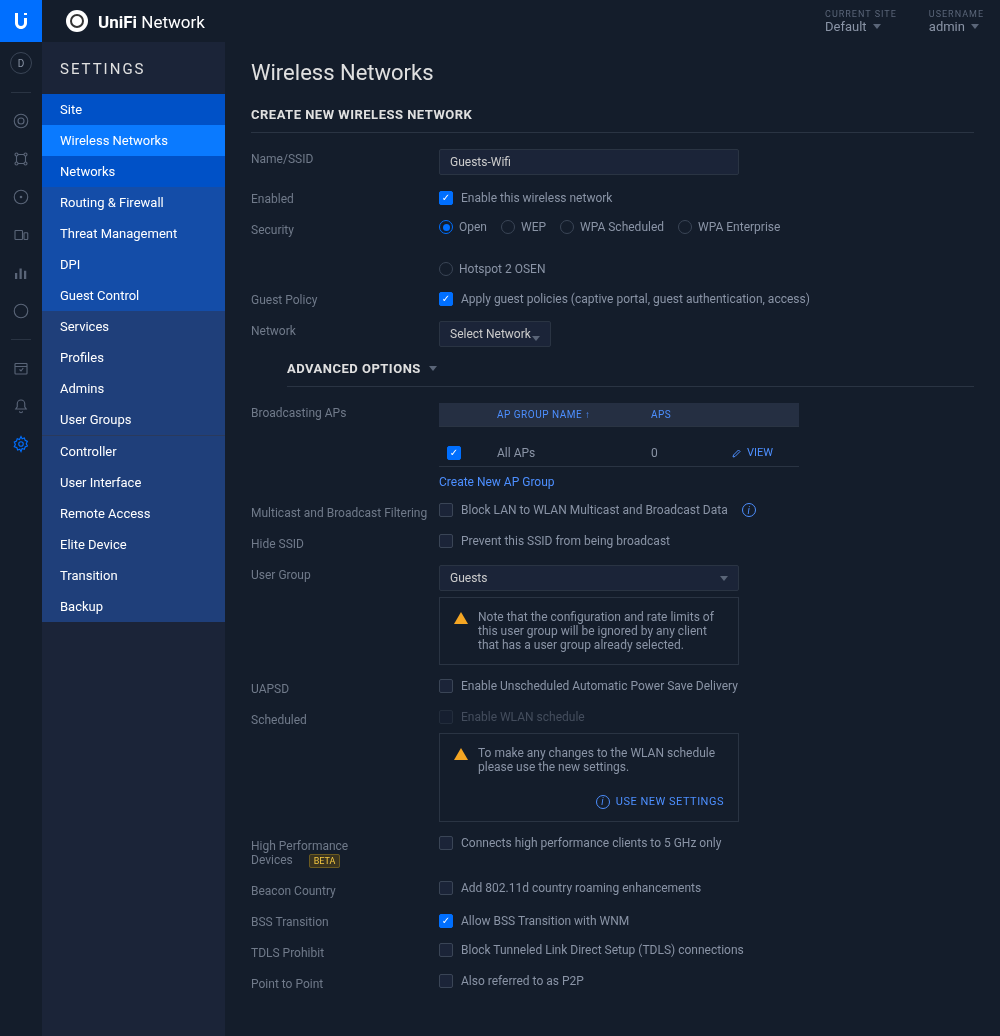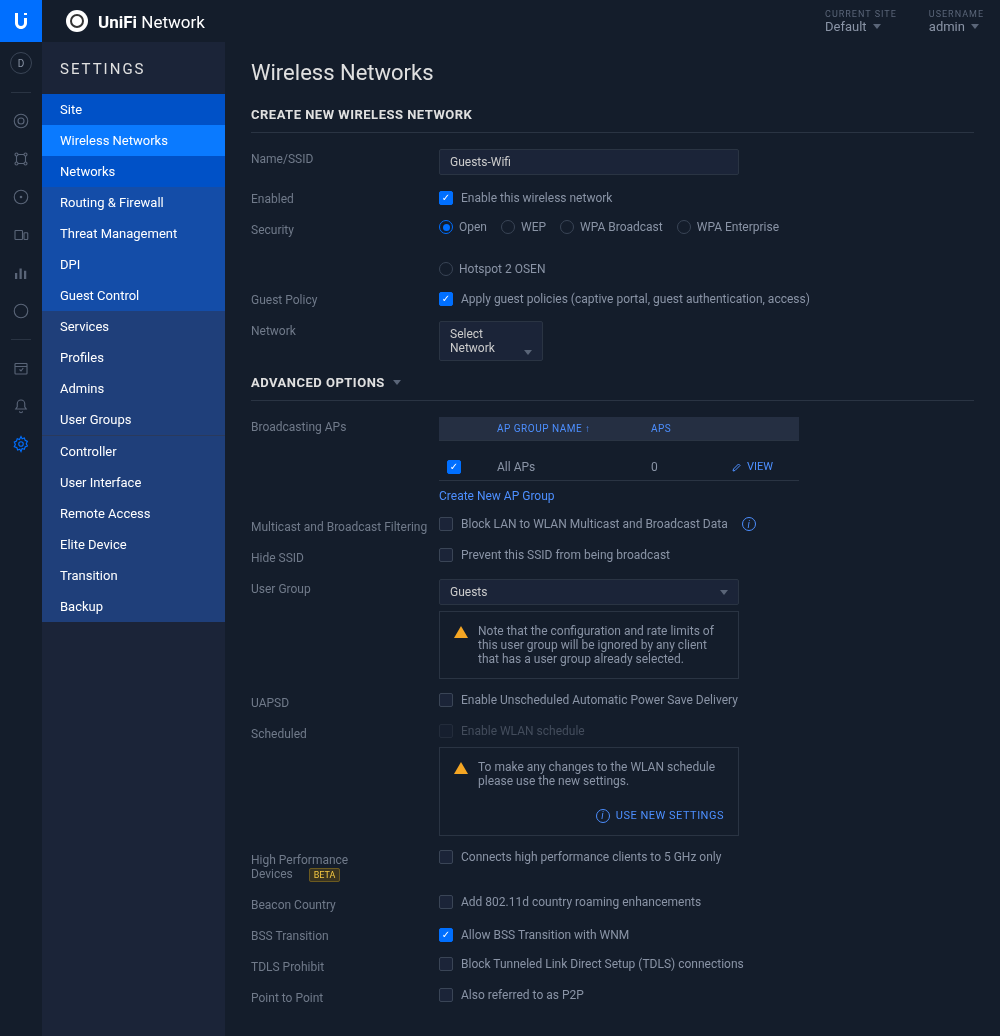--- a/index.html
+++ b/index.html
@@ -27,27 +27,27 @@
 .sidebar h2 { color:#e0e0e0; font-size:15px; letter-spacing:2px; font-weight:400; padding:0 18px 16px; }
 .sidebar .item { padding:8px 18px; color:#fff; font-size:13px; cursor:pointer; background:#0051c7; position:relative; }
 .sidebar .item.bg2 { background:#144da8; }
 .sidebar .item.bg3 { background:#1f3f7a; }
 .sidebar .item.active { background:#0a7aff; }
 .sidebar .item.active::after { content:""; position:absolute; right:-8px; top:50%; margin-top:-8px; border:8px solid transparent; border-left-color:#0a7aff; }
 .sidebar .divider { height:1px; background:#2a3a5c; margin:0; }
 .main { flex:1; padding:18px 26px; overflow-y:auto; color:#8a94a6; }
 .main h1 { color:#e0e0e0; font-size:22px; font-weight:400; margin-bottom:22px; }
 .main h3 { color:#e0e0e0; font-size:13px; font-weight:700; letter-spacing:0.5px; margin-bottom:16px; padding-bottom:10px; border-bottom:1px solid #2a3443; }
-.main h3.expandable { display:flex; align-items:center; gap:8px; cursor:pointer; }
+.main h3.expandable { display:flex; align-items:center; gap:8px; cursor:pointer;margin-left:36px; }
 .row { display:flex; margin-bottom:14px; align-items:flex-start; }
 .row .label { width:188px; color:#707a8a; font-size:12px; padding-top:3px; }
 .row .ctrl { flex:1; }
 .text-input { background:#1b2438; border:1px solid #2a3443; color:#ccc; padding:5px 10px; width:300px; font-size:12px; border-radius:2px; }
 .select { background:#1b2438; border:1px solid #2a3443; color:#ccc; padding:5px 10px; width:300px; font-size:12px; border-radius:2px; display:flex; justify-content:space-between; align-items:center; cursor:pointer; }
-.select.sm { width:104px;align-items:flex-end; }
+.select.sm { width:112px;align-items:flex-end; }
 .checkbox { display:inline-flex; align-items:center; gap:8px; font-size:12px; cursor:pointer; }
 .checkbox .box { width:14px; height:14px; border:1px solid #3a4556; border-radius:2px; background:#1b2438; display:flex; align-items:center; justify-content:center; flex-shrink:0; }
 .checkbox.checked .box { background:#006fff; border-color:#006fff; }
 .checkbox.checked .box::after { content:"✓"; color:#fff; font-size:10px; line-height:1; }
 .checkbox.disabled { opacity:0.4; }
 .radio-group { display:flex; flex-wrap:wrap; gap:14px; align-items:center; }
 .radio { display:inline-flex; align-items:center; gap:6px; font-size:12px; cursor:pointer; }
 .radio .dot { width:14px; height:14px; border:1px solid #3a4556; border-radius:50%; display:flex; align-items:center; justify-content:center; }
 .radio.sel .dot { border-color:#006fff; }
 .radio.sel .dot::after { content:""; width:7px; height:7px; background:#006fff; border-radius:50%; }
@@ -213,21 +213,21 @@
             <label class="radio sel">
               <span class="dot"></span>
               <span>Open</span>
             </label>
             <label class="radio">
               <span class="dot"></span>
               <span>WEP</span>
             </label>
             <label class="radio">
               <span class="dot"></span>
-              <span>WPA Broadcast</span>
+              <span>WPA Scheduled</span>
             </label>
             <label class="radio">
               <span class="dot"></span>
               <span>WPA Enterprise</span>
             </label>
             <div style="flex-basis: 100%; height: 0px;"></div>
             <label class="radio">
               <span class="dot"></span>
               <span>Hotspot 2 OSEN</span>
             </label>

